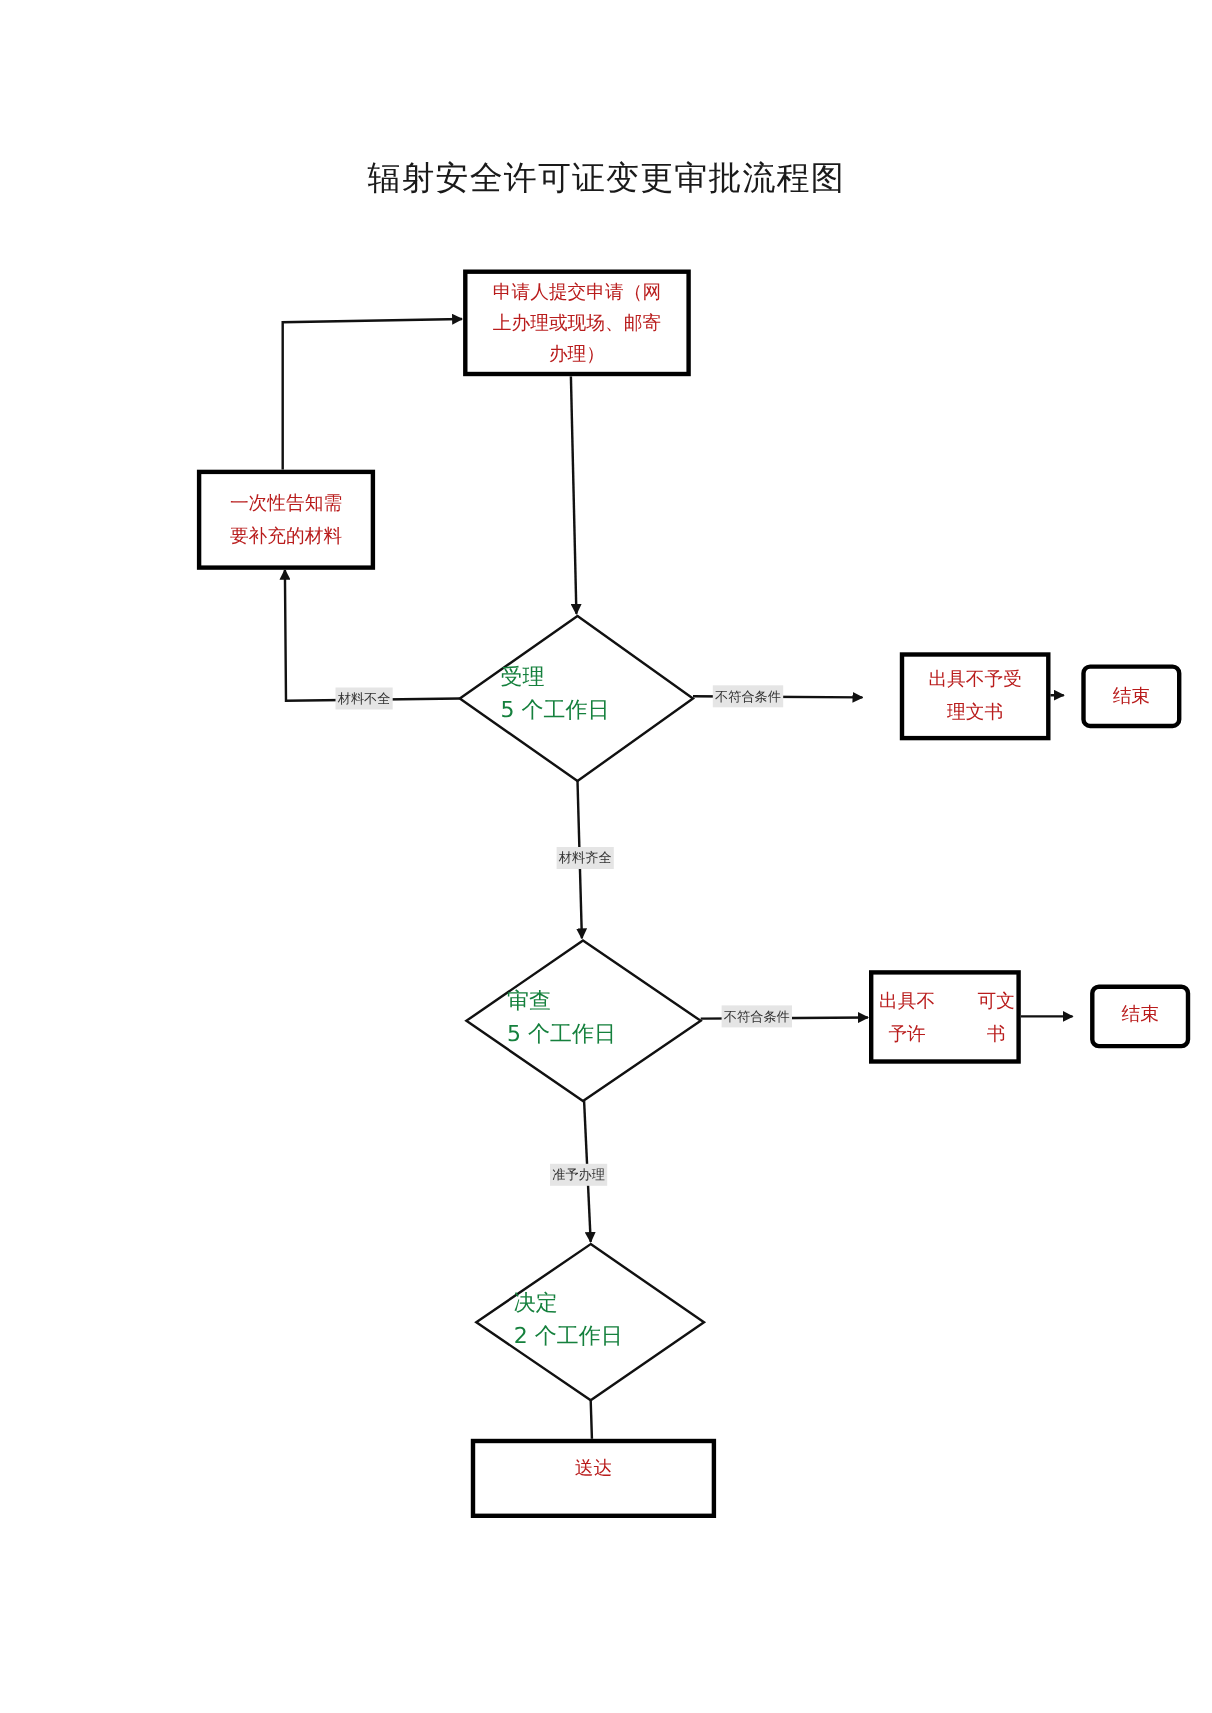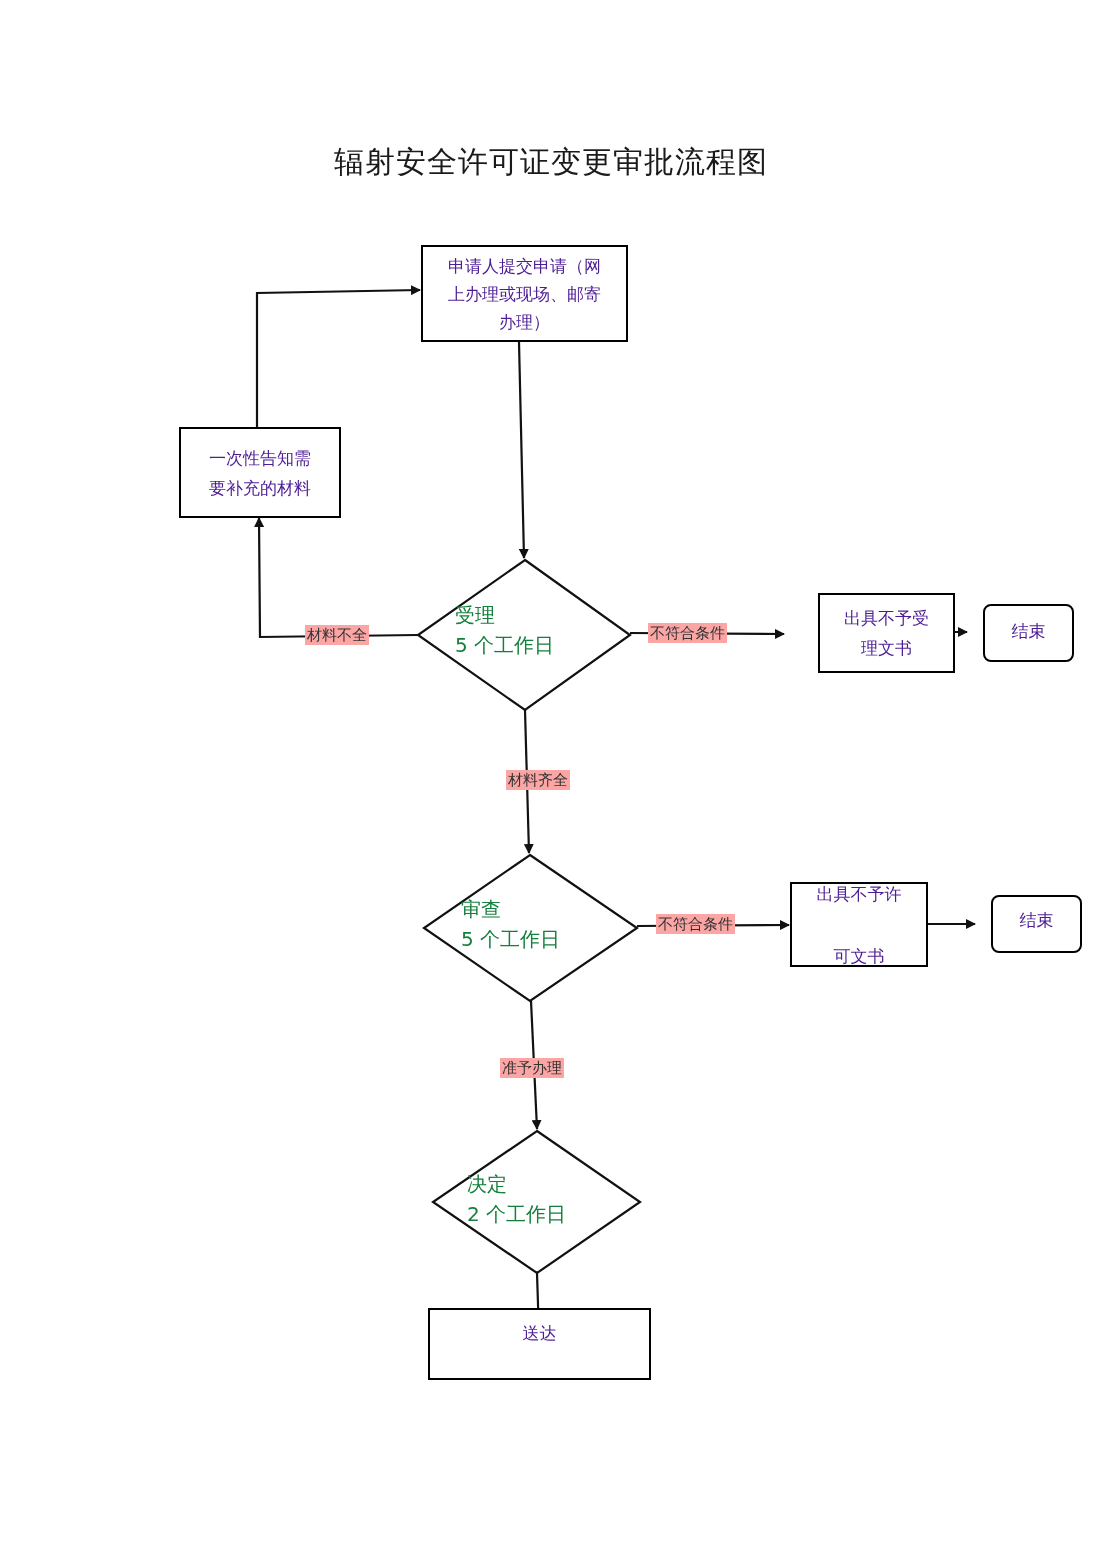--- a/index.html
+++ b/index.html
@@ -2,27 +2,27 @@
 <html><head>
 <meta charset="utf-8">
 <style>
   html, body { margin: 0; padding: 0; background: #ffffff; }
   body { width: 1102px; height: 1557px; position: relative; overflow: hidden;
          font-family: "DejaVu Sans", "Liberation Sans", sans-serif; color: #222; }
   #page-title { position: absolute; left: 0; width: 1102px; top: 142px; text-align: center;
          font-family: "DejaVu Serif", "Liberation Serif", serif; font-size: 30px; color: #1a1a1a;
          letter-spacing: 1px; }
   svg#diagram { position: absolute; left: 0; top: 0; }
-  .box { position: absolute; border: 2px solid #000000; box-sizing: border-box; display: flex;
+  .box { position: absolute; border: 4px solid #000000; box-sizing: border-box; display: flex;
          align-items: center; justify-content: center; text-align: center; font-size: 17px;
-         line-height: 30px; color: #4c1d95; background: #fff; }
+         line-height: 30px; color: #b91c1c; background: #fff; }
   .box.rounded { border-radius: 8px; margin-left: 14px; }
   .box.top-align { align-items: flex-start; padding-top: 8px; }
   .dtext { position: absolute; text-align: left; font-size: 20px; line-height: 30px; color: #15803d; }
-  .label { position: absolute; font-size: 15px; color: #333; background: #fca5a5; padding: 0 2px; white-space: nowrap; line-height: 20px; }
+  .label { position: absolute; font-size: 12px; color: #333; background: #e5e5e5; padding: 0 2px; white-space: nowrap; line-height: 20px; }
 </style>
 </head>
 <body>
 
 <div id="page-title">辐射安全许可证变更审批流程图</div>
 
 <svg id="diagram" width="1102" height="1557">
   <defs>
     <marker id="arrow" markerWidth="10" markerHeight="10" refX="9" refY="5" orient="auto" markerUnits="userSpaceOnUse">
       <path d="M0,0 L10,5 L0,10 Z" fill="#111"></path>
@@ -79,21 +79,21 @@
 
 <div class="box rounded top-align" style="left:969px; top:604px; width:91px; height:58px; padding-top:10px;">
   <span>结束</span>
 </div>
 
 <div class="dtext" style="left:461px; top:894px; width:140px;">
   <div>审查</div>
   <div>5 个工作日</div>
 </div>
 
-<div class="box" style="left:790px; top:882px; width:138px; height:85px; flex-direction:column;gap:32px;">
+<div class="box" style="left:790px; top:882px; width:138px; height:85px; flex-direction:row;gap:32px;">
   <span>出具不予许</span>
   <span>可文书</span>
 </div>
 
 <div class="box rounded top-align" style="left:977px; top:895px; width:91px; height:58px; padding-top:8px;">
   <span>结束</span>
 </div>
 
 <div class="dtext" style="left:467px; top:1169px; width:140px;">
   <div>决定</div>

